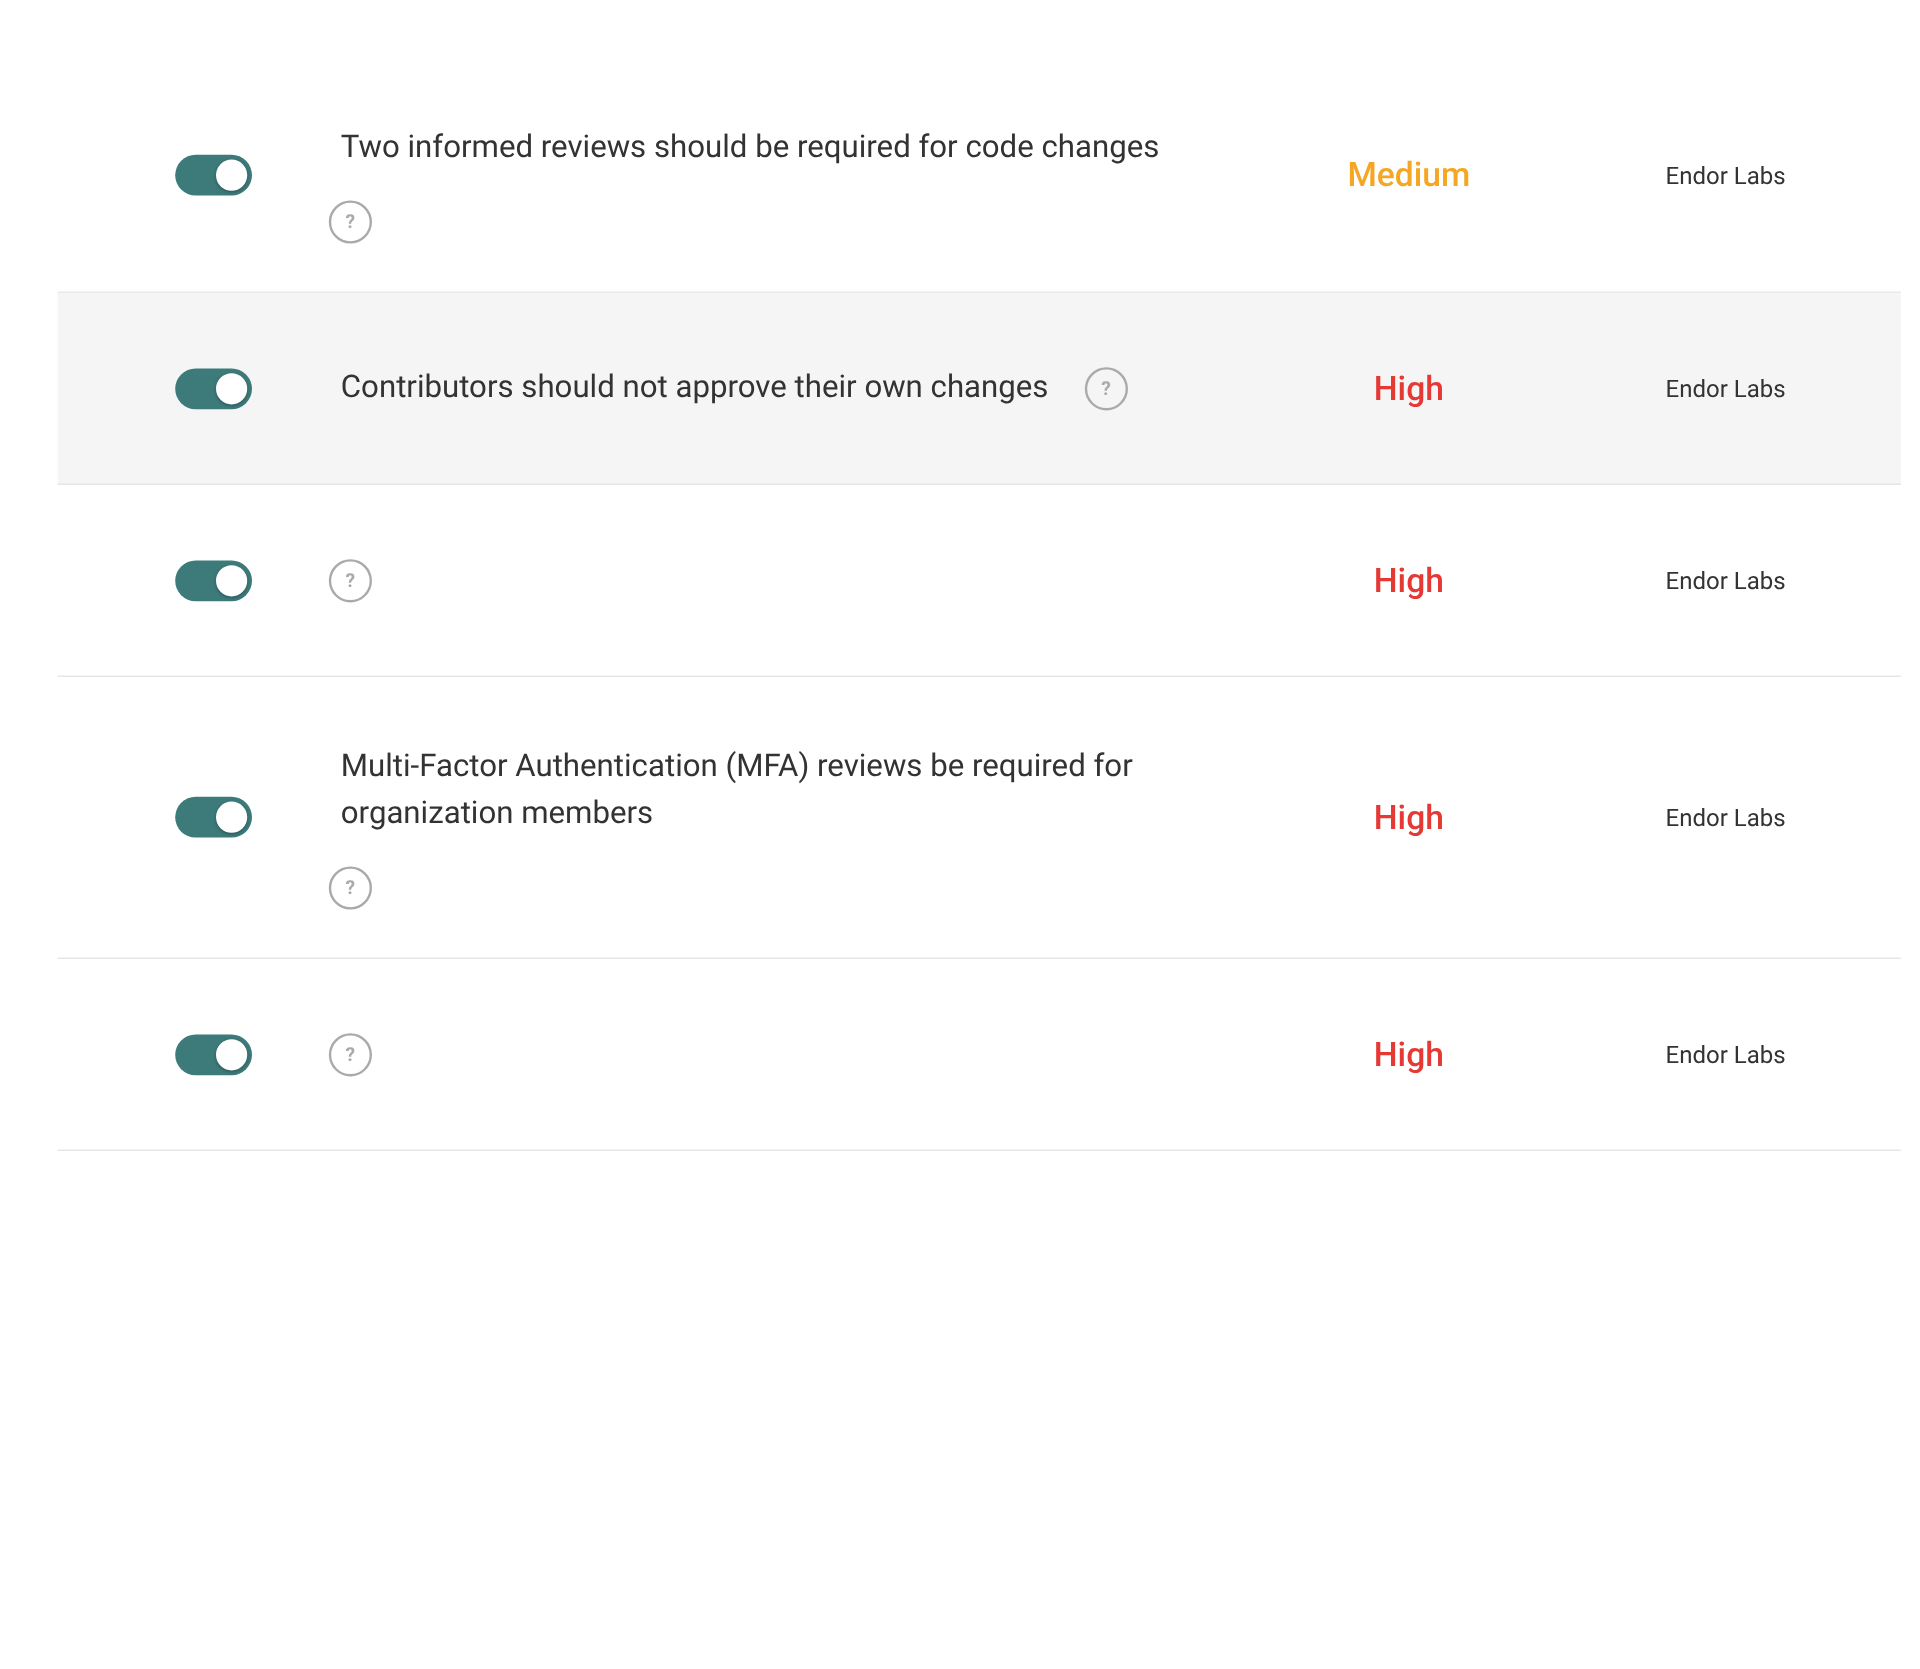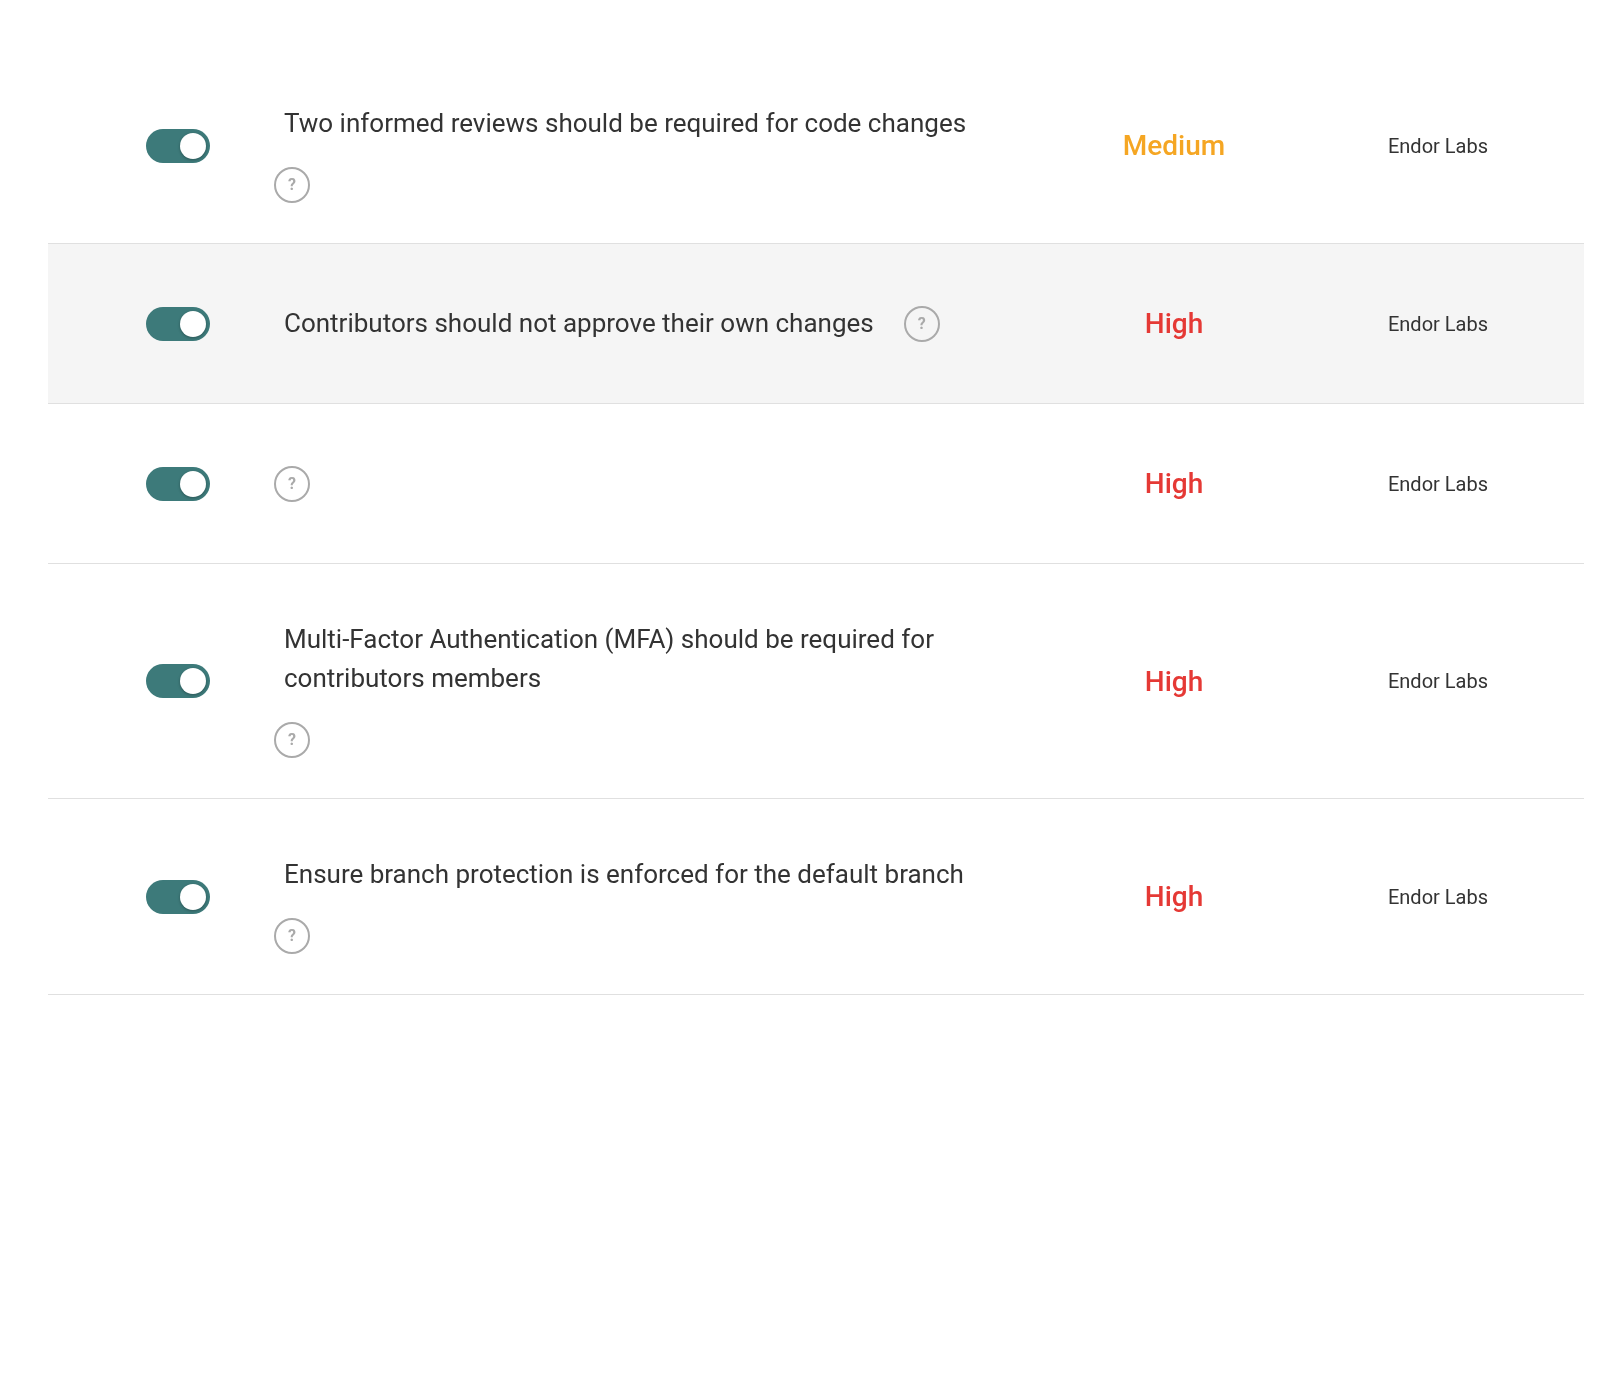--- a/index.html
+++ b/index.html
@@ -150,30 +150,29 @@
         <span class="help-icon">?</span>
       </div>
       <div class="rule-severity severity-high">High</div>
       <div class="rule-source">Endor Labs</div>
     </div>
     <div class="rule-row">
       <div class="toggle-container">
         <div class="toggle" aria-label="Enable rule"></div>
       </div>
       <div class="rule-description">
-        <span class="rule-text">Multi-Factor Authentication (MFA) should be required for contributors members</span>
+        <span class="rule-text">Multi-Factor Authentication (MFA) reviews be required for organization members</span>
         <span class="help-icon">?</span>
       </div>
       <div class="rule-severity severity-high">High</div>
       <div class="rule-source">Endor Labs</div>
     </div>
     <div class="rule-row">
       <div class="toggle-container">
         <div class="toggle" aria-label="Enable rule"></div>
       </div>
       <div class="rule-description">
-        <span class="rule-text">Ensure branch protection is enforced for the default branch</span>
         <span class="help-icon">?</span>
       </div>
       <div class="rule-severity severity-high">High</div>
       <div class="rule-source">Endor Labs</div>
     </div>
   </div>
 
 </body></html>

